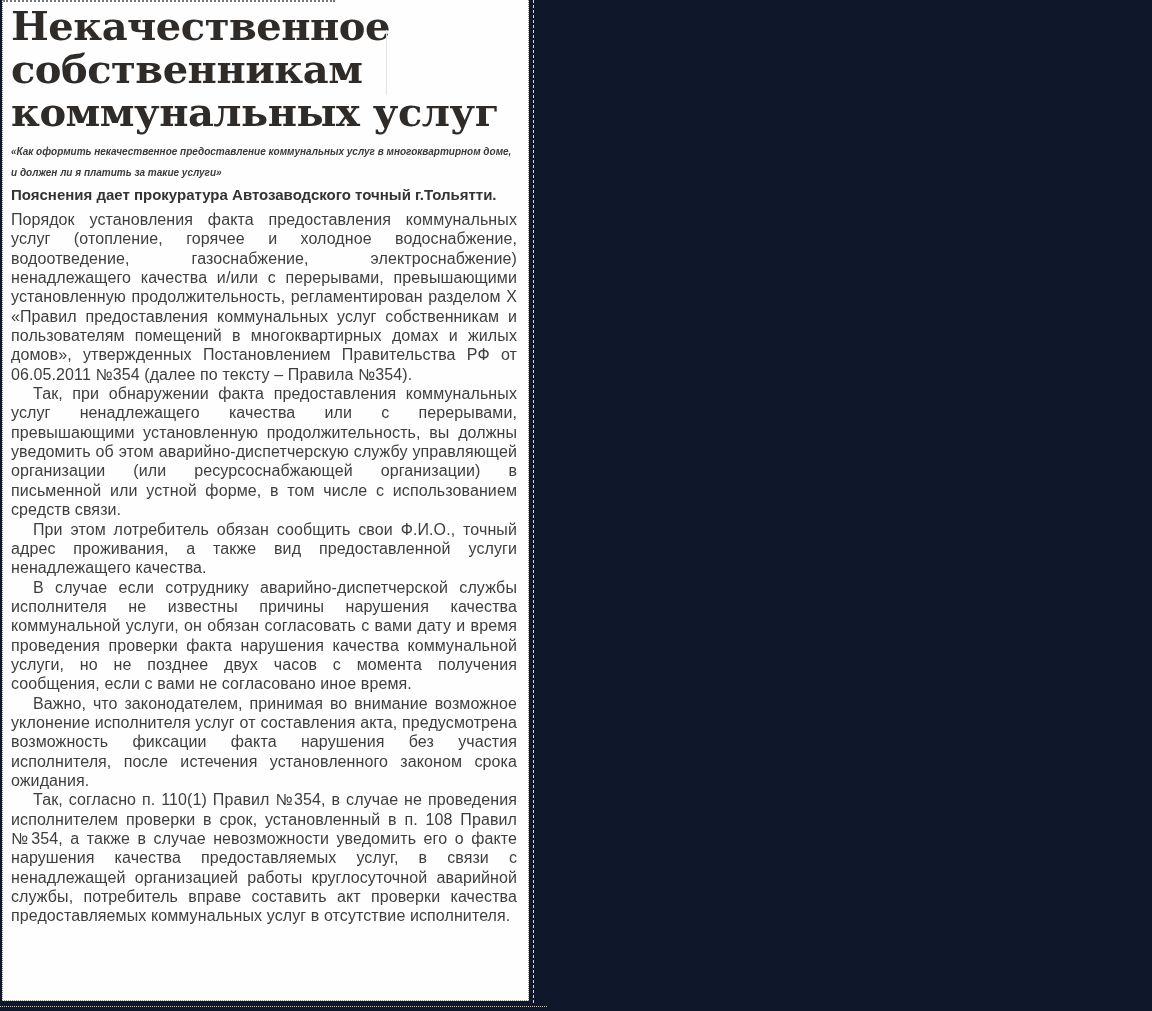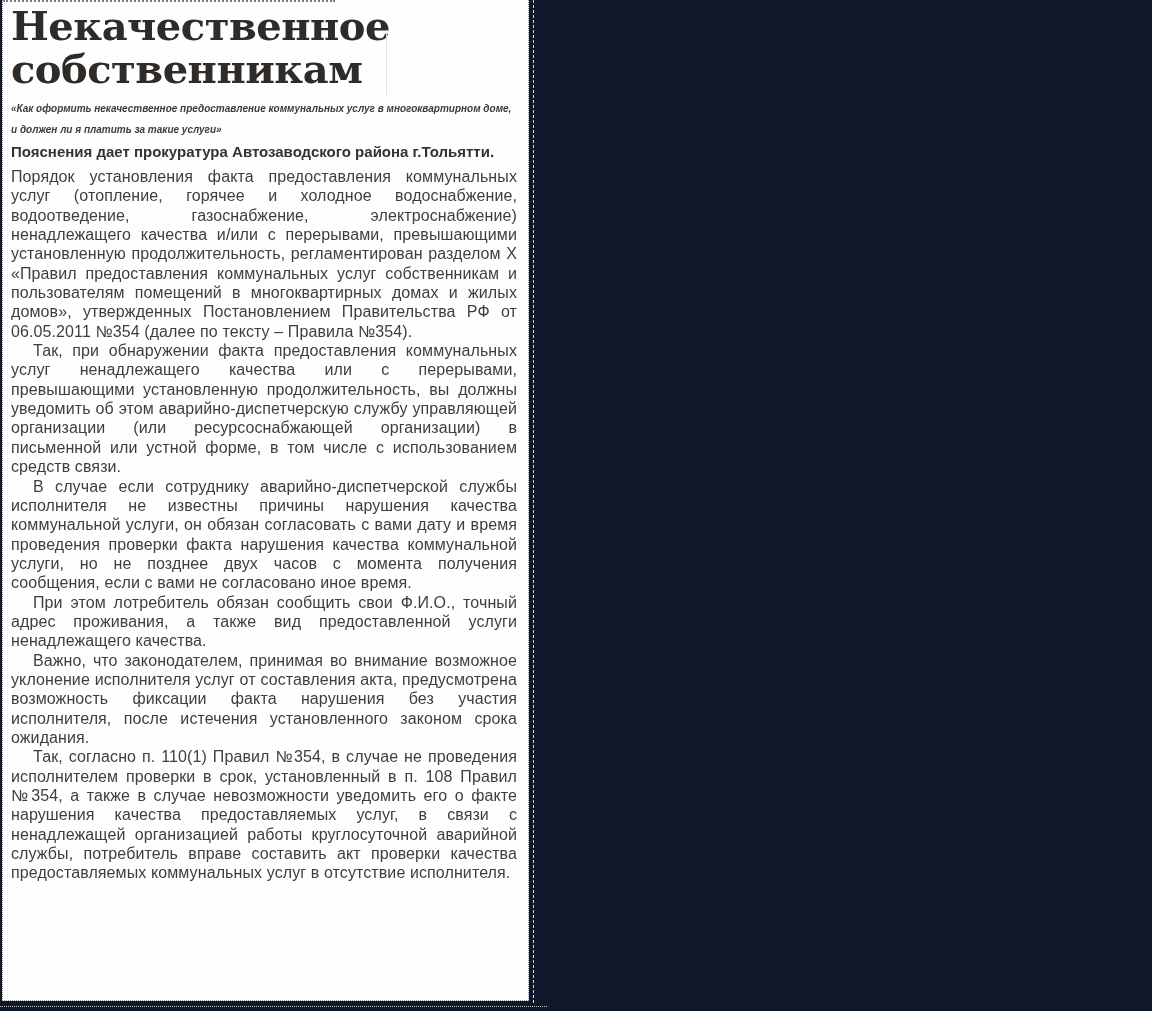--- a/index.html
+++ b/index.html
@@ -105,31 +105,32 @@
 <body>
 
 <div class="page">
 
   <article class="clipping">
     <div class="top-dash"></div>
 
     <h1 class="headline">
       <span>Некачественное</span>
       <span>собственникам</span>
+      <span>коммунальных услуг</span>
     </h1>
 
     <p class="subtitle">«Как оформить некачественное предоставление коммунальных услуг в многоквартирном доме, и должен ли я платить за такие услуги»</p>
 
-    <p class="byline">Пояснения дает прокуратура Автозаводского района г.Тольятти.</p>
+    <p class="byline">Пояснения дает прокуратура Автозаводского точный г.Тольятти.</p>
 
     <div class="body-text" lang="ru">
       <p>Порядок установления факта предоставления коммунальных услуг (отопление, горячее и холодное водоснабжение, водоотведение, газоснабжение, электроснабжение) ненадлежащего качества и/или с перерывами, превышающими установленную продолжительность, регламентирован разделом X «Правил предоставления коммунальных услуг собственникам и пользователям помещений в многоквартирных домах и жилых домов», утвержденных Постановлением Правительства РФ от 06.05.2011 №354 (далее по тексту – Правила №354).</p>
       <p class="indent">Так, при обнаружении факта предоставления коммунальных услуг ненадлежащего качества или с перерывами, превышающими установленную продолжительность, вы должны уведомить об этом аварийно-диспетчерскую службу управляющей организации (или ресурсоснабжающей организации) в письменной или устной форме, в том числе с использованием средств связи.</p>
+      <p class="indent">При этом лотребитель обязан сообщить свои Ф.И.О., точный адрес проживания, а также вид предоставленной услуги ненадлежащего качества.</p>
       <p class="indent">В случае если сотруднику аварийно-диспетчерской службы исполнителя не известны причины нарушения качества коммунальной услуги, он обязан согласовать с вами дату и время проведения проверки факта нарушения качества коммунальной услуги, но не позднее двух часов с момента получения сообщения, если с вами не согласовано иное время.</p>
-      <p class="indent">При этом лотребитель обязан сообщить свои Ф.И.О., точный адрес проживания, а также вид предоставленной услуги ненадлежащего качества.</p>
       <p class="indent">Важно, что законодателем, принимая во внимание возможное уклонение исполнителя услуг от составления акта, предусмотрена возможность фиксации факта нарушения без участия исполнителя, после истечения установленного законом срока ожидания.</p>
       <p class="indent">Так, согласно п. 110(1) Правил №354, в случае не проведения исполнителем проверки в срок, установленный в п. 108 Правил №354, а также в случае невозможности уведомить его о факте нарушения качества предоставляемых услуг, в связи с ненадлежащей организацией работы круглосуточной аварийной службы, потребитель вправе составить акт проверки качества предоставляемых коммунальных услуг в отсутствие исполнителя.</p>
 
     </div>
   </article>
 
   <div class="fold-line"></div>
   <div class="fold-line-short"></div>
   <div class="bottom-scan-line"></div>
 

